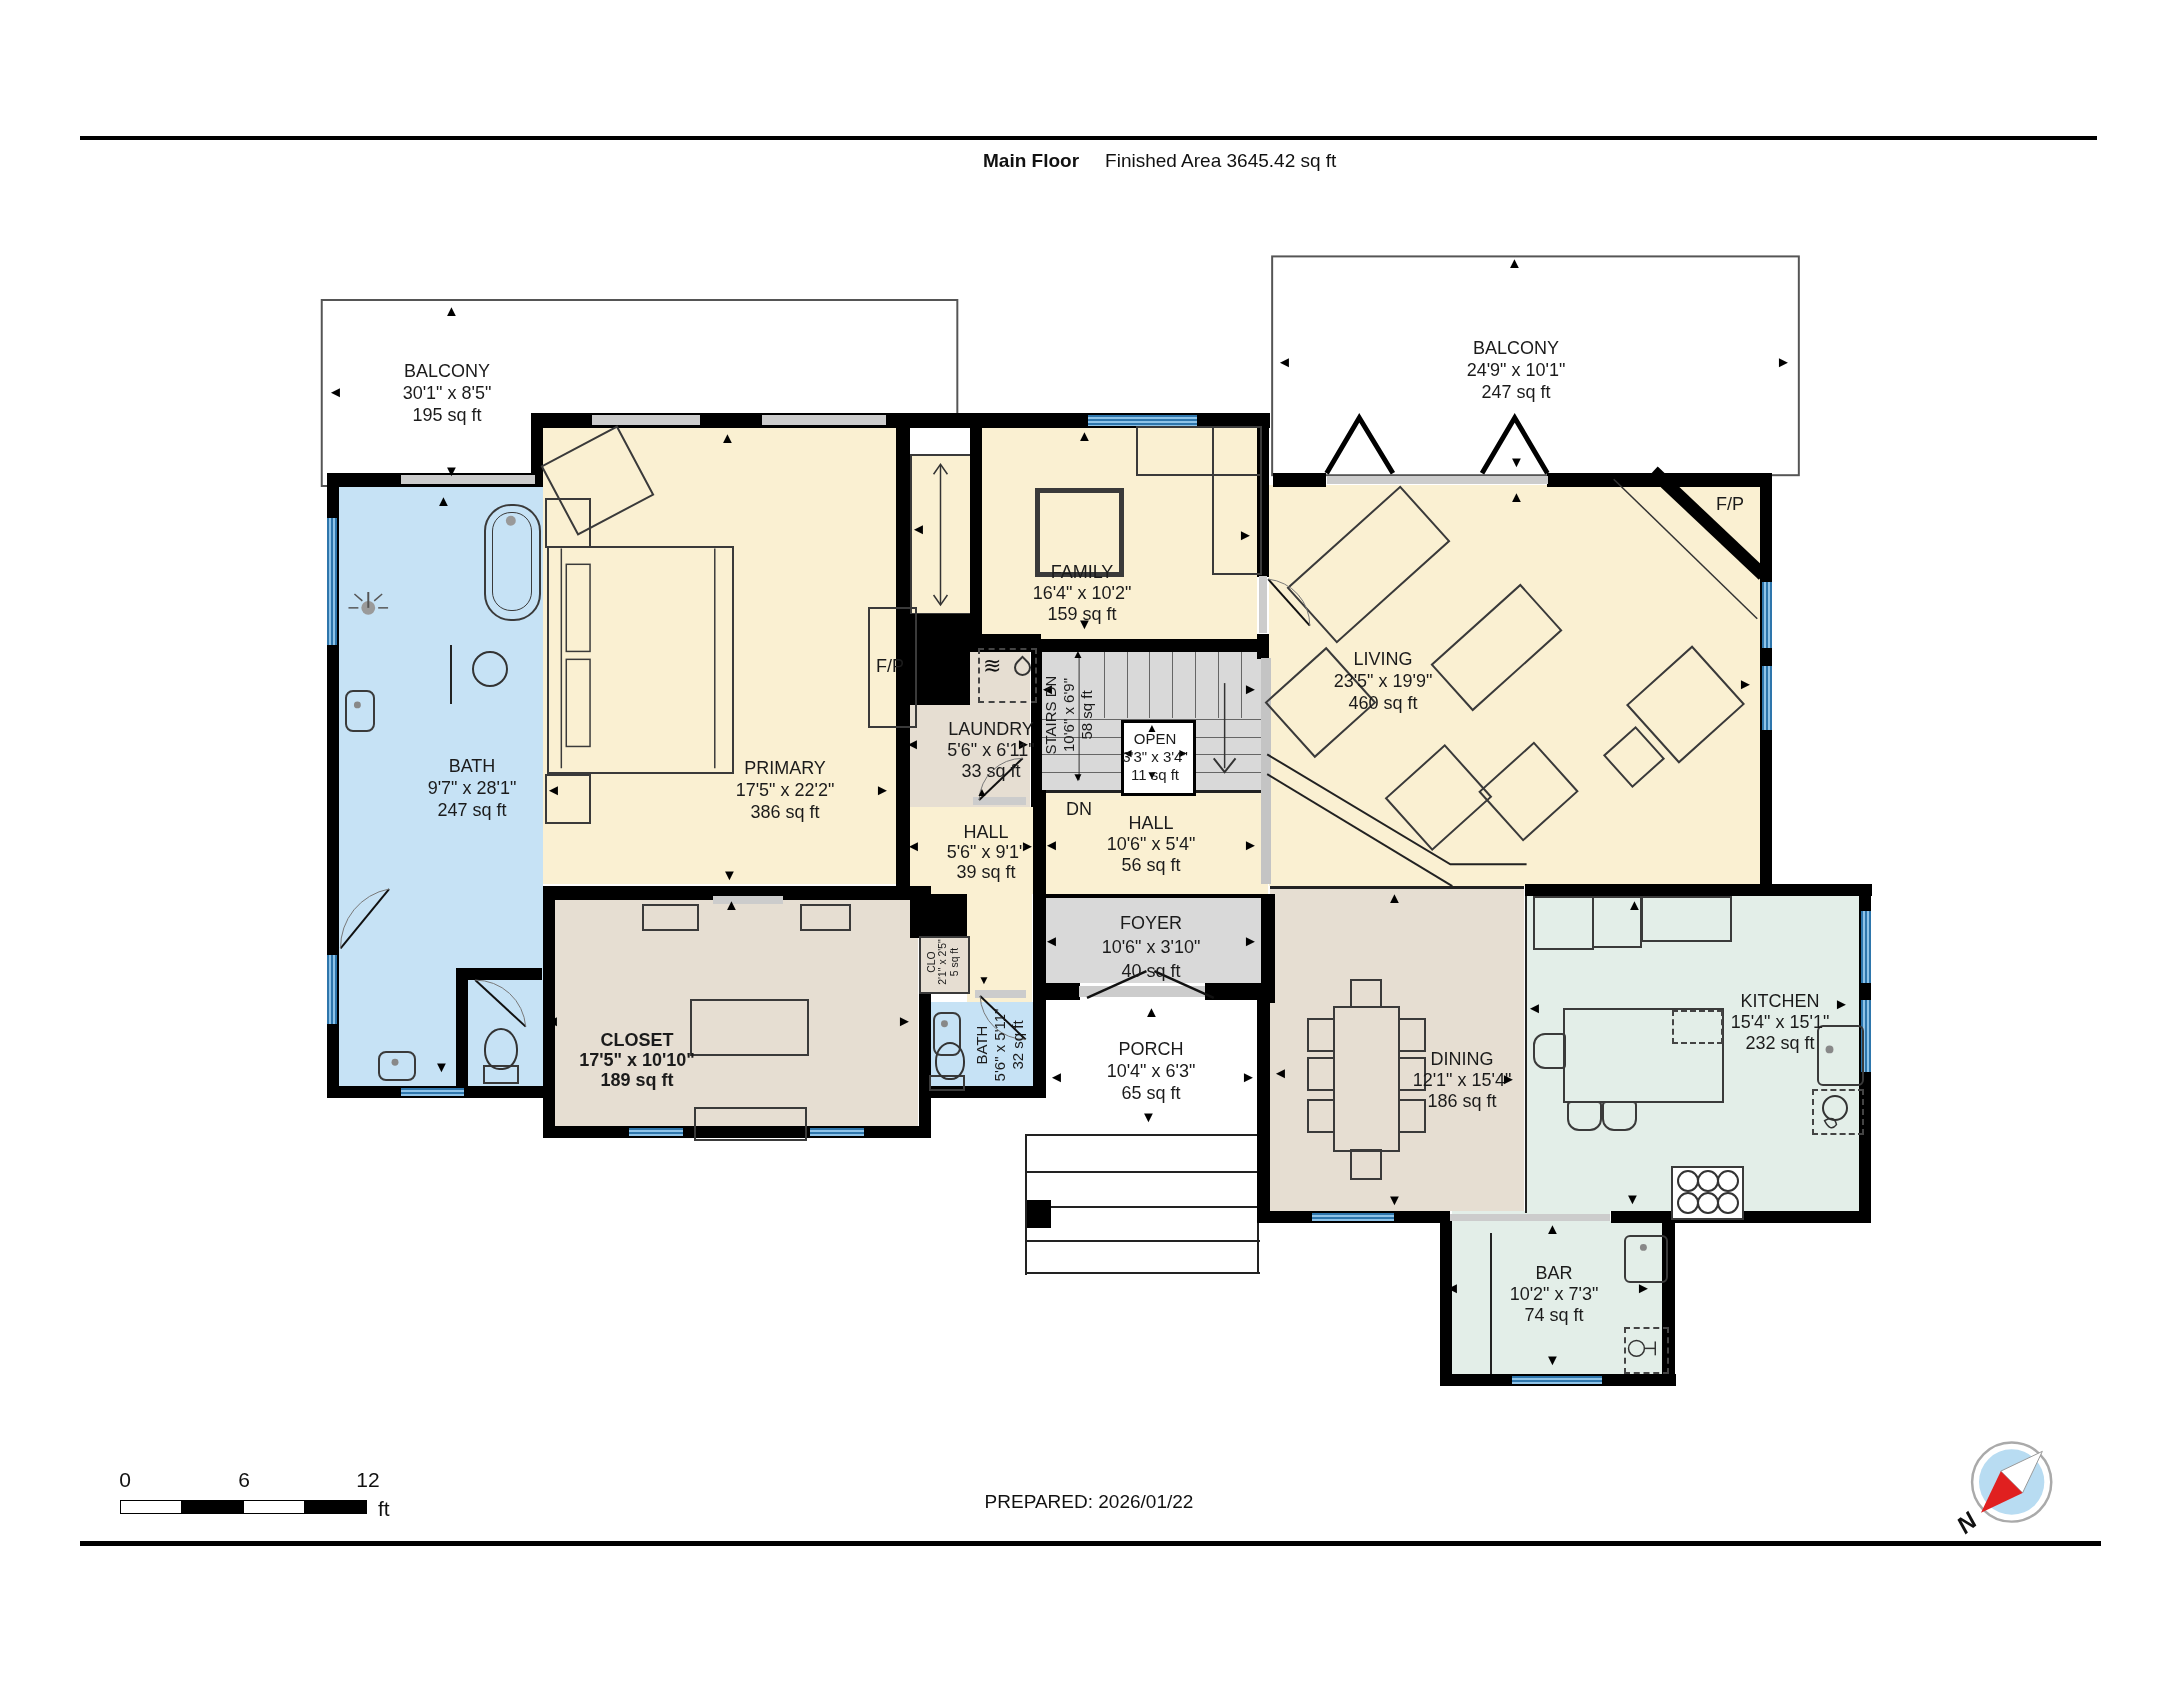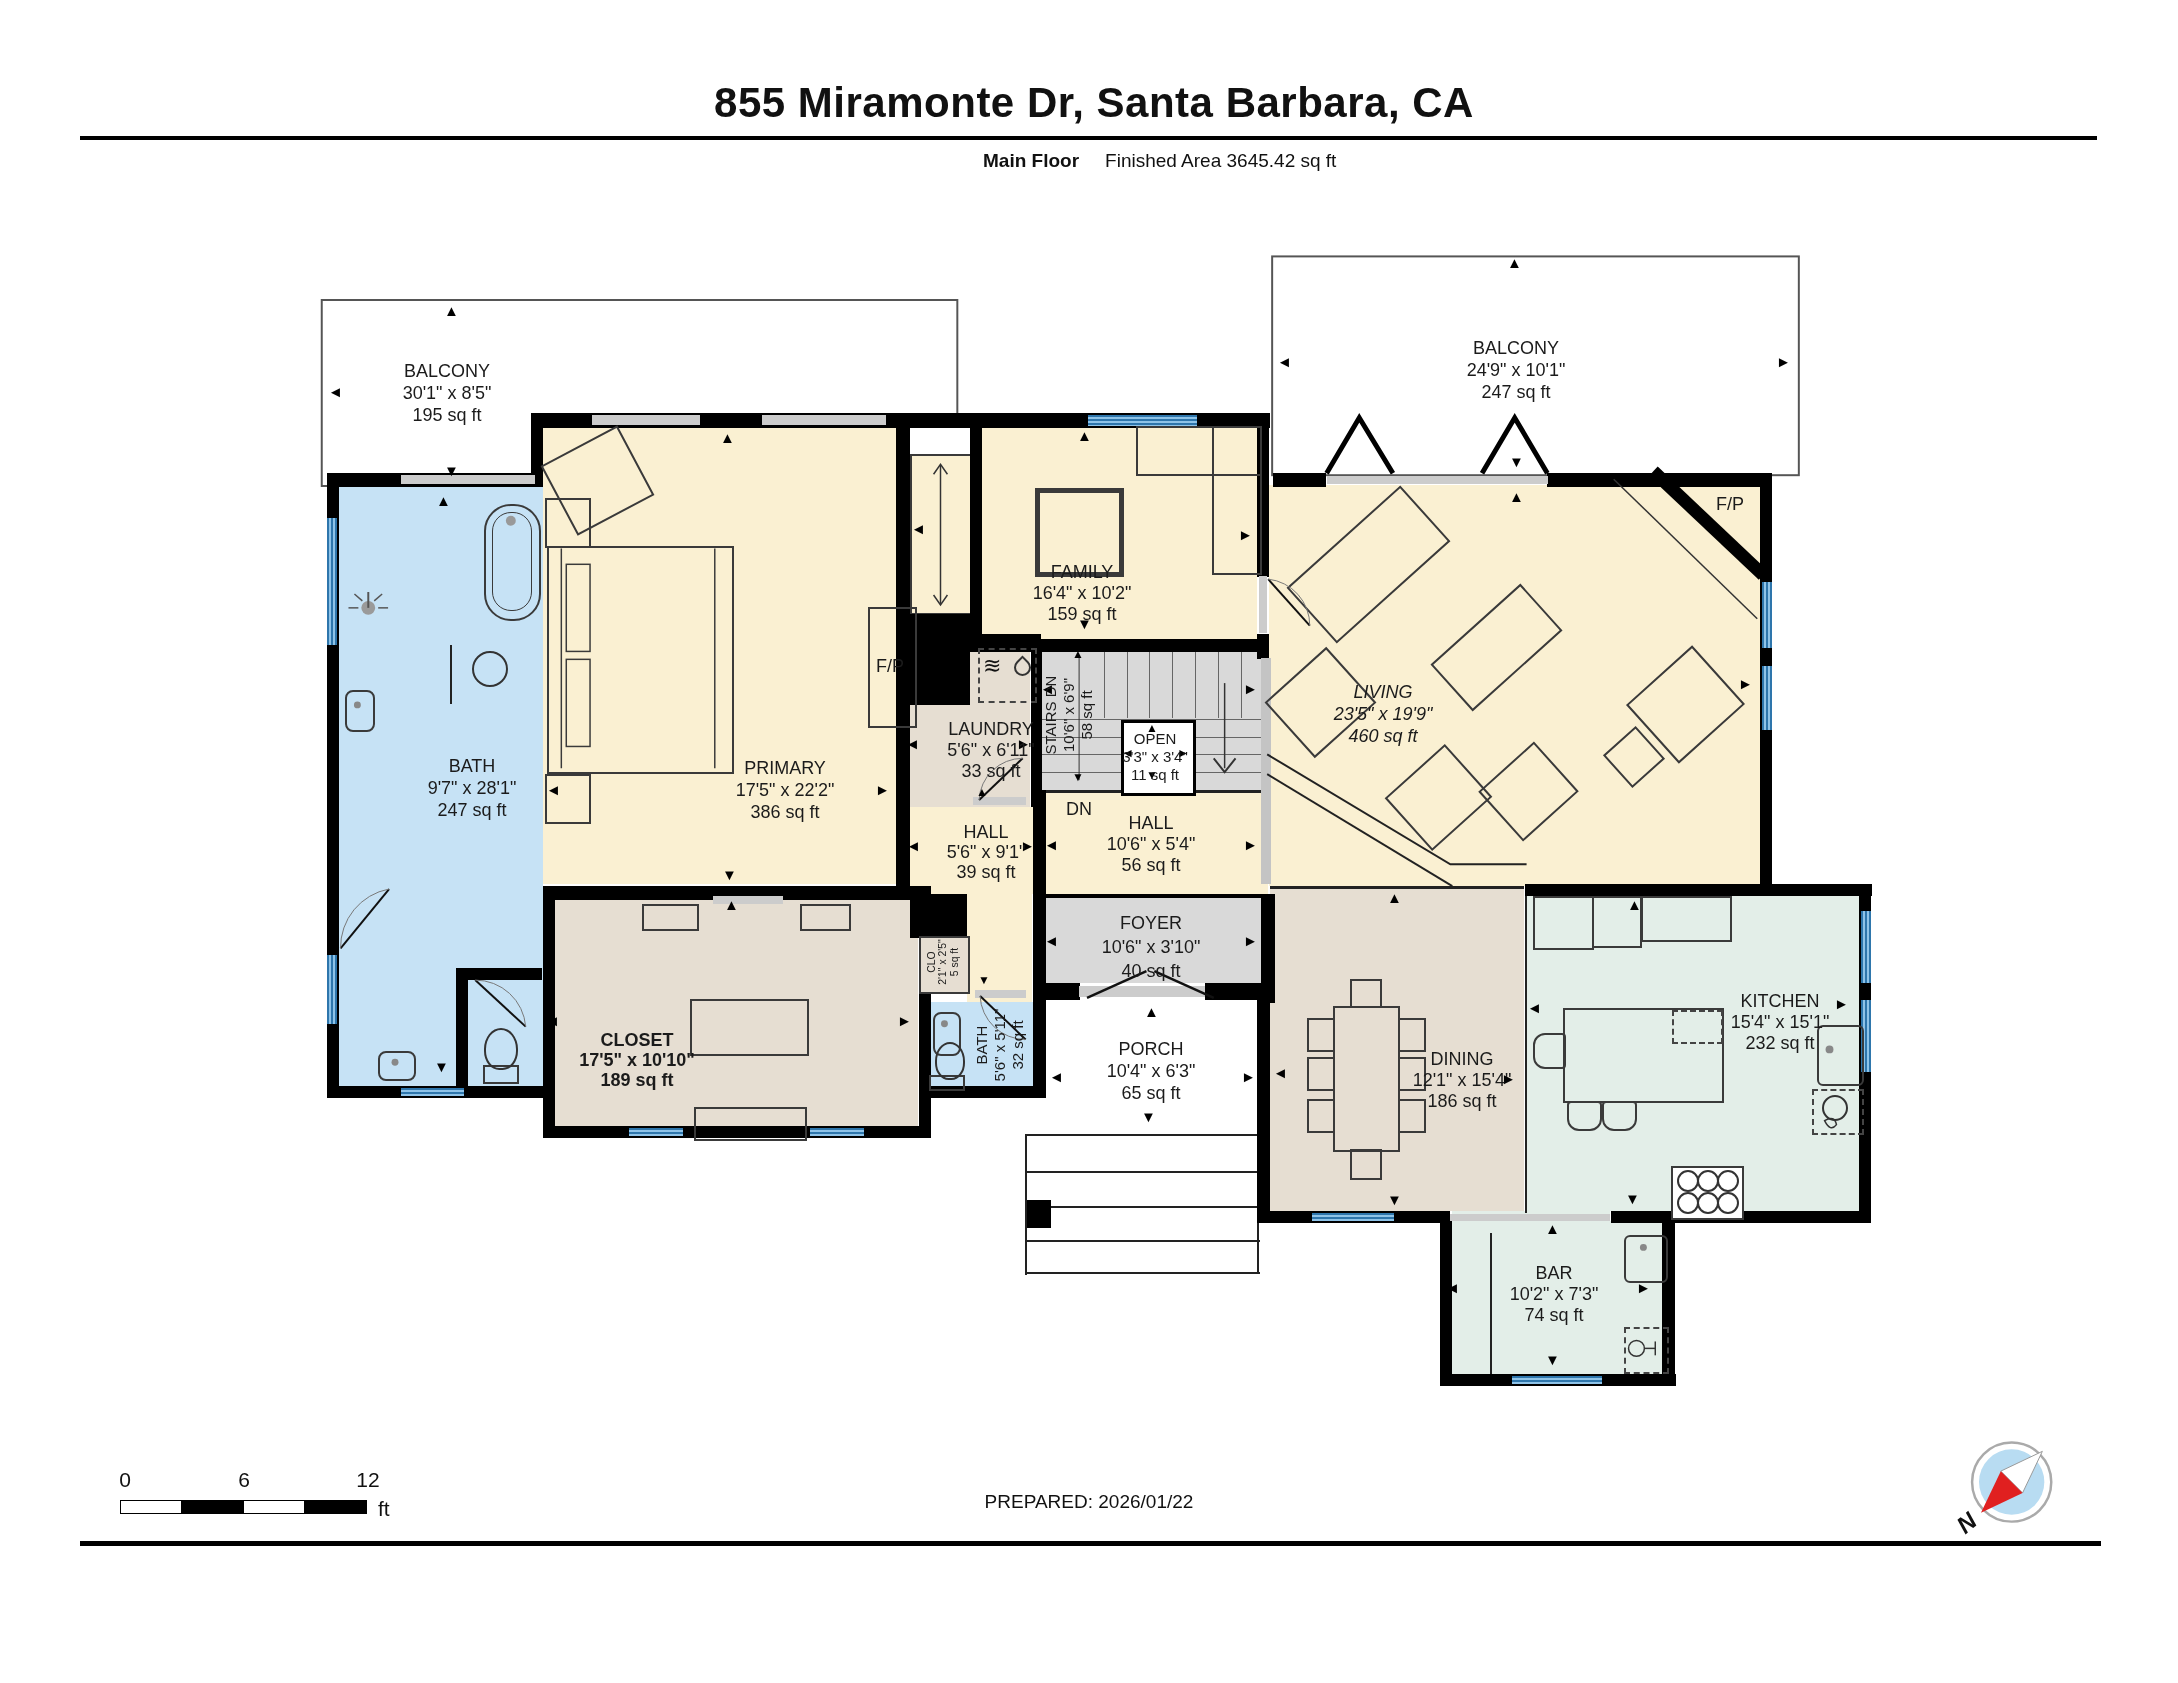--- a/index.html
+++ b/index.html
@@ -43,21 +43,20 @@
   #botrule{position:absolute;left:80px;top:1541px;width:2021px;height:5px;background:#000;}
   #disclaimer{position:absolute;left:86px;top:1582px;font-size:17px;color:#111;}
   #north{position:absolute;left:1958px;top:1509px;font-size:24px;font-style:italic;font-weight:bold;
          transform:rotate(-40deg);z-index:6;}
 </style>
 </head>
 <body>
 
 <div id="page">
 
-  <div id="title">855 Miramonte Dr, Santa Barbara, CA</div>
   <div id="toprule"></div>
   <div id="subtitle">
     <b>Main Floor</b><span>Finished Area 3645.42 sq ft</span>
   </div>
 
   <div id="plan" class="abs" style="left:0;top:0;width:2178px;height:1683px;">
     <svg id="svg-under" width="2178" height="1683" viewBox="0 0 2200 1700">
       <polygon points="325,303 967,303 967,425 548,425 548,491 325,491" fill="#ffffff" stroke="#555" stroke-width="2"></polygon>
       <rect x="1285" y="259" width="532" height="221" fill="#ffffff" stroke="#555" stroke-width="2"></rect>
     </svg>
@@ -80,21 +79,21 @@
     <div class="room-label" style="left:785px;top:757px;">
       <div>PRIMARY</div>
         <div>17'5" x 22'2"</div>
         <div>386 sq ft</div>
     </div>
     <div class="room-label lh21" style="left:1082px;top:562px;">
       <div>FAMILY</div>
         <div>16'4" x 10'2"</div>
         <div>159 sq ft</div>
     </div>
-    <div class="room-label" style="left:1383px;top:681px;font-style:italic;">
+    <div class="room-label" style="left:1383px;top:648px;">
       <div>LIVING</div>
         <div>23'5" x 19'9"</div>
         <div>460 sq ft</div>
     </div>
     <div class="room-label lh21" style="left:991px;top:719px;">
       <div>LAUNDRY</div>
         <div>5'6" x 6'11"</div>
         <div>33 sq ft</div>
     </div>
     <div class="room-label rot small" style="left:1069px;top:715px;width:149px;">

